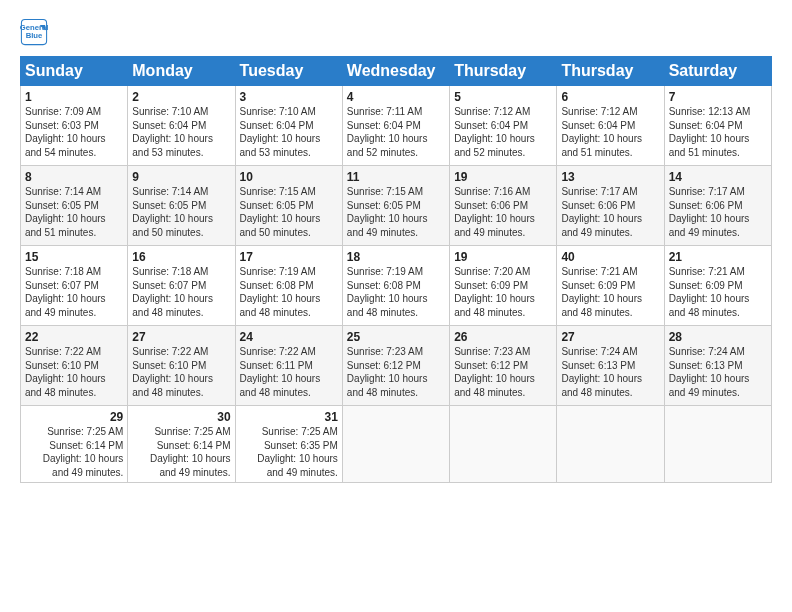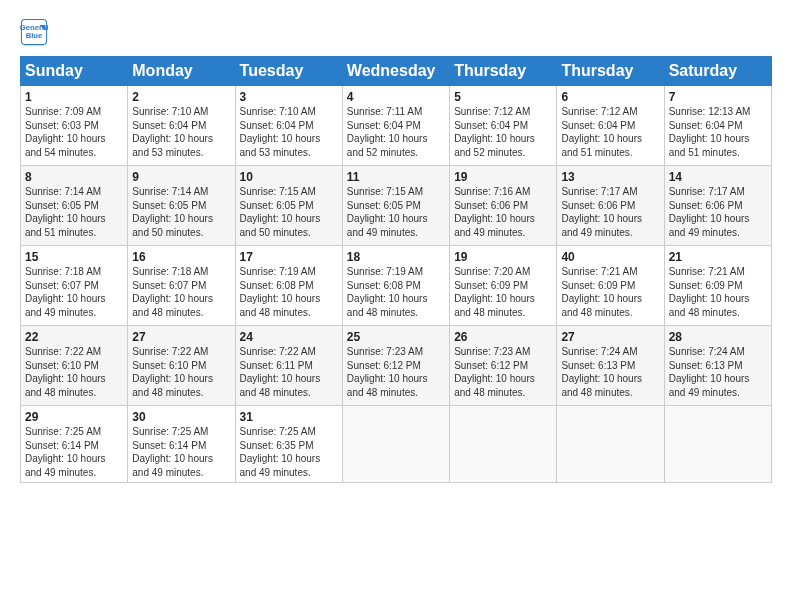--- a/index.html
+++ b/index.html
@@ -78,20 +78,21 @@
     .day-info {
       font-size: 10px;
       color: #333;
       line-height: 1.35;
     }
     .empty-cell {
       background: #f9f9f9 !important;
     }
     .last-row td {
       height: 70px;
+      text-align: right;
     }
   </style>
 </head>
 <body>
 
 <div class="page">
   <div class="header">
     <div class="logo">
       <svg class="logo-icon" viewBox="0 0 40 40">
         <rect x="2" y="2" width="36" height="36" rx="5" fill="#fff" stroke="#2a7dc9" stroke-width="1.5"></rect>

